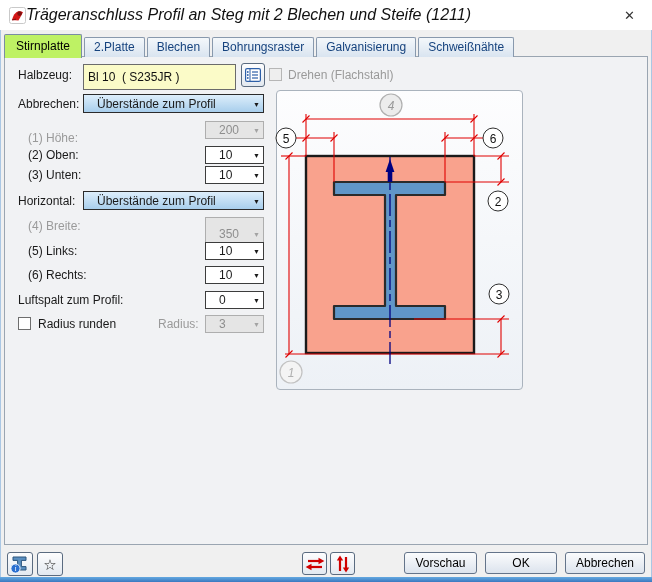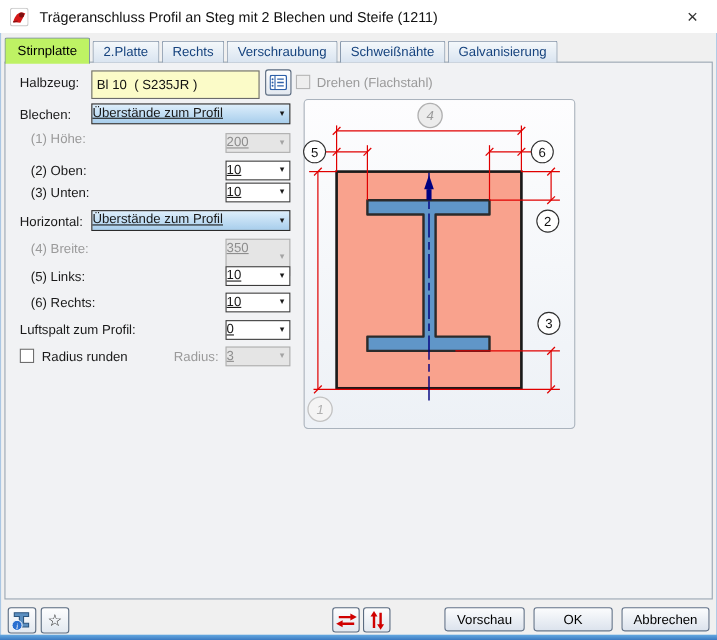--- a/index.html
+++ b/index.html
@@ -2,35 +2,35 @@
 <html><head>
 <meta charset="utf-8">
 <style>
   html,body{margin:0;padding:0;background:#cfd6dd;}
   *{box-sizing:border-box;}
   .dialog{position:relative;width:652px;height:582px;background:#f0f0f0;
     font-family:"Liberation Sans",sans-serif;font-size:12px;color:#1a1a1a;overflow:hidden;
     box-shadow:inset 1px 0 0 #aac7e4, inset -1px 0 0 #aac7e4, inset 0 1px 0 #d8e4ef;}
   
   .titlebar{position:absolute;left:0;top:0;width:652px;height:30px;background:#ffffff;display:flex;align-items:center;}
-  .title{margin-left:10px;font-size:13px;color:#111;white-space:nowrap;}
+  .title{font-size:16px;color:#111;white-space:nowrap;font-style:italic;}
   .appicon{margin-left:9px;width:17px;height:17px;flex:0 0 auto;}
   .closebox{position:absolute;right:0;top:0;width:45px;height:30px;display:flex;align-items:center;justify-content:center;color:#333;font-size:13px;cursor:default;}
   
   .tabs{position:absolute;left:4px;top:32px;height:25px;display:flex;align-items:flex-end;z-index:3;}
   .tab{color:#16437e;background:linear-gradient(#f4f8fb,#d9e4f0);border:1px solid #8899ad;border-bottom:none;
     border-radius:2px 2px 0 0;margin-right:2px;padding:3px 9px 4px;height:20px;line-height:13px;white-space:nowrap;}
   .tab.active{background:#bef264;color:#000;height:24px;padding:5px 11px 4px;margin-bottom:-1px;z-index:4;position:relative;border-color:#7a8da3;}
   
   .page{position:absolute;left:4px;top:56px;width:644px;height:489px;background:#f1f2f4;border:1px solid #9aa5b1;}
   
   .lbl{position:absolute;white-space:nowrap;z-index:2;}
   .dis{color:#9a9a9a !important;}
-  .field{position:absolute;z-index:2;background:#fff;border:1px solid #3c3c3c;display:flex;align-items:flex-start;
-    padding:0 14px 0 0;font-size:12px;text-decoration:underline;}
+  .field{position:absolute;z-index:2;background:#fff;border:1px solid #3c3c3c;display:flex;align-items:center;
+    padding:0 14px 0 13px;font-size:12px;}
   .field .arr{position:absolute;right:3px;top:50%;transform:translateY(-50%);font-size:7px;color:#1a1a1a;}
   .field.disf{background:#e5e5e5;border-color:#aeaeae;color:#8e8e8e;}
   .field.disf .arr{color:#a3a3a3;}
   .field.combo{background:linear-gradient(#ddeefb,#a8ceec);border-color:#2b2b2b;}
   .hz{position:absolute;z-index:2;background:#fbfbc8;border:1px solid #6b6b6b;font-family:"Liberation Sans",sans-serif;
     font-size:12px;padding:12px 4px;color:#111;}
   .cb{position:absolute;z-index:2;width:13px;height:13px;background:#fff;border:1px solid #6e6e6e;}
   .cb.discb{background:#eeeeee;border-color:#b6b6b6;}
   .iconbtn{position:absolute;z-index:2;background:linear-gradient(#fdfdfe,#e3e9f0);border:1px solid #5a6b80;border-radius:3px;
     display:flex;align-items:center;justify-content:center;}
@@ -56,24 +56,24 @@
       <circle cx="10.6" cy="6.6" r="2.3" fill="#7e0f0f"></circle>
       <path d="M3,13 L7,12.2" stroke="#8b1010" stroke-width="1.2" fill="none"></path>
     </svg>
     <div class="title">Trägeranschluss Profil an Steg mit 2 Blechen und Steife (1211)</div>
     <div class="closebox">✕</div>
   </div>
 
   <div class="tabs">
     <div class="tab active">Stirnplatte</div>
     <div class="tab">2.Platte</div>
-    <div class="tab">Rechts</div>
-    <div class="tab">Verschraubung</div>
+    <div class="tab">Blechen</div>
+    <div class="tab">Bohrungsraster</div>
+    <div class="tab">Galvanisierung</div>
     <div class="tab">Schweißnähte</div>
-    <div class="tab">Galvanisierung</div>
   </div>
 
   <div class="page"></div>
 
   <div class="lbl" style="left:18px;top:64px;line-height:22px">Halbzeug:</div>
   <input class="hz" style="left: 83px; top: 64px; width: 153px; height: 22px;" readonly="" value="Bl 10  ( S235JR )">
   <div class="iconbtn" style="left:241px;top:63px;width:24px;height:24px">
     <svg width="16" height="14" viewBox="0 0 16 14">
       <rect x="0.6" y="0.6" width="14.8" height="12.8" rx="1.5" fill="#ffffff" stroke="#2d5fa8" stroke-width="1.2"></rect>
       <line x1="5" y1="1" x2="5" y2="13" stroke="#2d5fa8" stroke-width="1"></line>
@@ -81,27 +81,27 @@
         <circle cx="2.8" cy="7" r="0.9" fill="#2d5fa8"></circle>
         <circle cx="2.8" cy="10" r="0.9" fill="#2d5fa8"></circle>
       <line x1="7" y1="4" x2="13" y2="4" stroke="#2d5fa8" stroke-width="1.2"></line>
       <line x1="7" y1="7" x2="13" y2="7" stroke="#2d5fa8" stroke-width="1.2"></line>
       <line x1="7" y1="10" x2="13" y2="10" stroke="#2d5fa8" stroke-width="1.2"></line>
     </svg>
   </div>
   <div class="cb discb" style="left:269px;top:68px"></div>
   <div class="lbl dis" style="left:288px;top:64px;line-height:22px">Drehen (Flachstahl)</div>
 
-  <div class="lbl" style="left:18px;top:95px;line-height:18px">Blechen:</div>
+  <div class="lbl" style="left:18px;top:95px;line-height:18px">Abbrechen:</div>
   <div class="field combo" style="left:83px;top:94px;width:181px;height:19px">
     <span>Überstände zum Profil</span>
     <span class="arr">▼</span>
   </div>
 
-  <div class="lbl dis" style="left:28px;top:117px;line-height:18px">(1) Höhe:</div>
+  <div class="lbl dis" style="left:28px;top:129px;line-height:18px">(1) Höhe:</div>
   <div class="field disf" style="left:205px;top:121px;width:59px;height:18px">
     <span>200</span>
     <span class="arr">▼</span>
   </div>
 
   <div class="lbl" style="left:28px;top:146px;line-height:18px">(2) Oben:</div>
   <div class="field" style="left:205px;top:146px;width:59px;height:18px">
     <span>10</span>
     <span class="arr">▼</span>
   </div>

